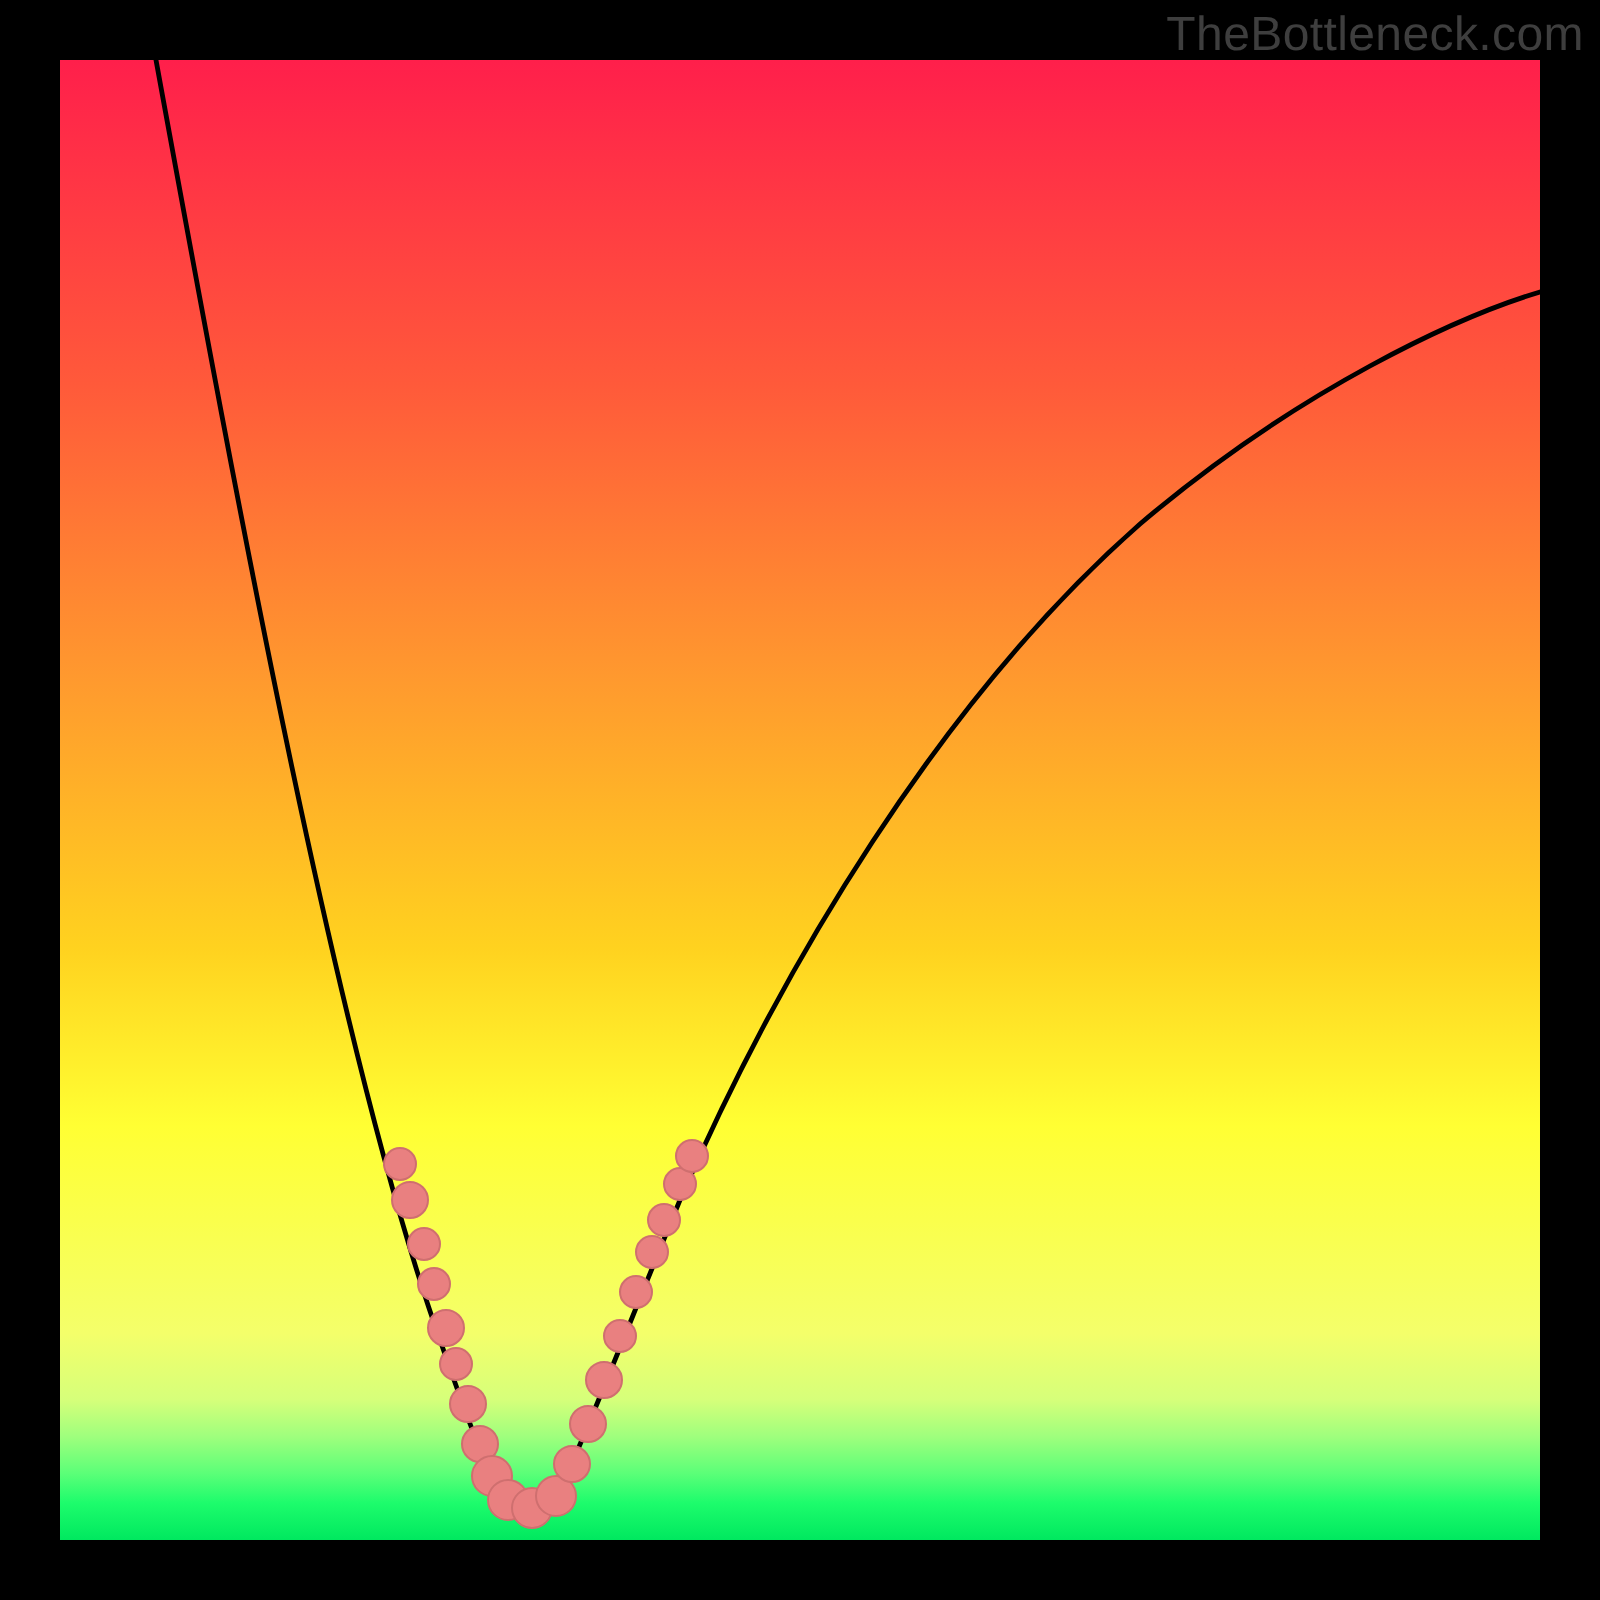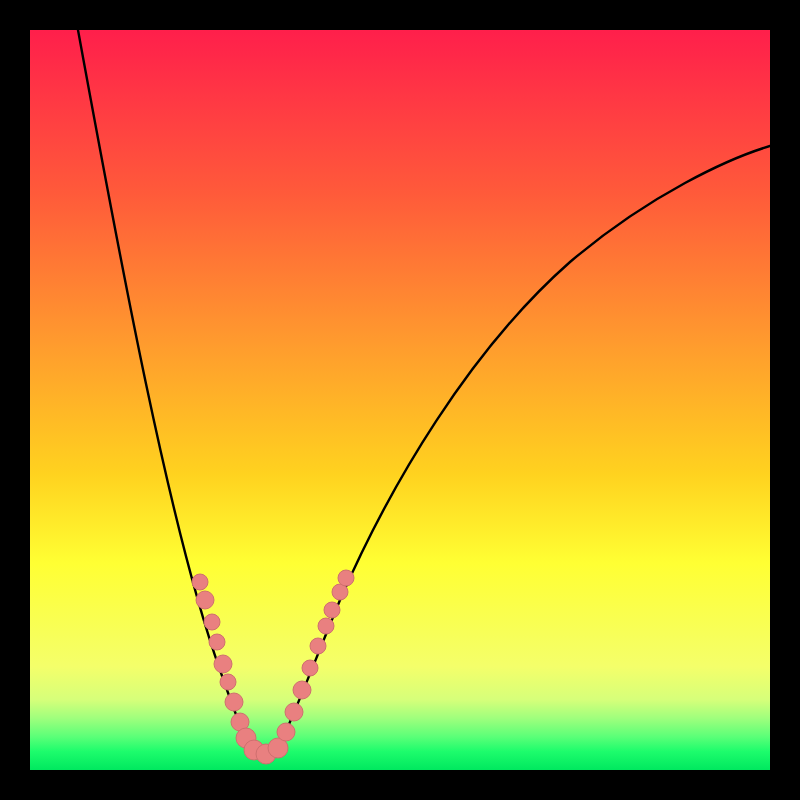--- a/index.html
+++ b/index.html
@@ -82,13 +82,14 @@
           <circle cx="272" cy="660" r="9" fill="#e98080" stroke="#cf6f6f" stroke-width="1"></circle>
           <circle cx="280" cy="638" r="8" fill="#e98080" stroke="#cf6f6f" stroke-width="1"></circle>
           <circle cx="288" cy="616" r="8" fill="#e98080" stroke="#cf6f6f" stroke-width="1"></circle>
           <circle cx="296" cy="596" r="8" fill="#e98080" stroke="#cf6f6f" stroke-width="1"></circle>
           <circle cx="302" cy="580" r="8" fill="#e98080" stroke="#cf6f6f" stroke-width="1"></circle>
           <circle cx="310" cy="562" r="8" fill="#e98080" stroke="#cf6f6f" stroke-width="1"></circle>
           <circle cx="316" cy="548" r="8" fill="#e98080" stroke="#cf6f6f" stroke-width="1"></circle>
         </g>
     </svg>
   </div>
+  <div class="watermark">TheBottleneck.com</div>
 </div>
 
 </body></html>

